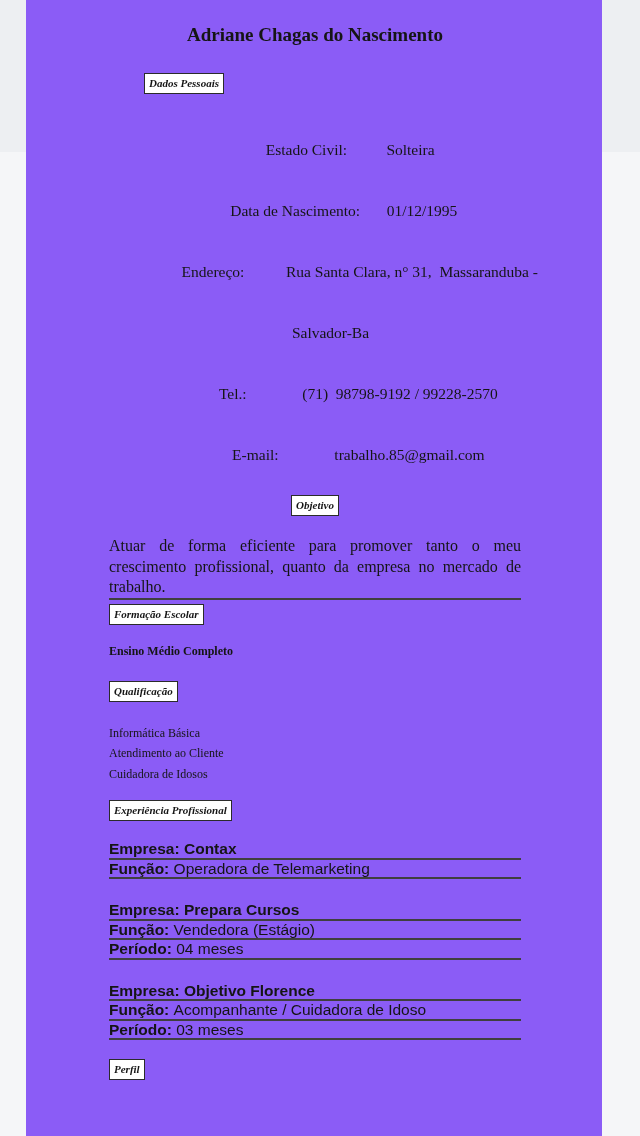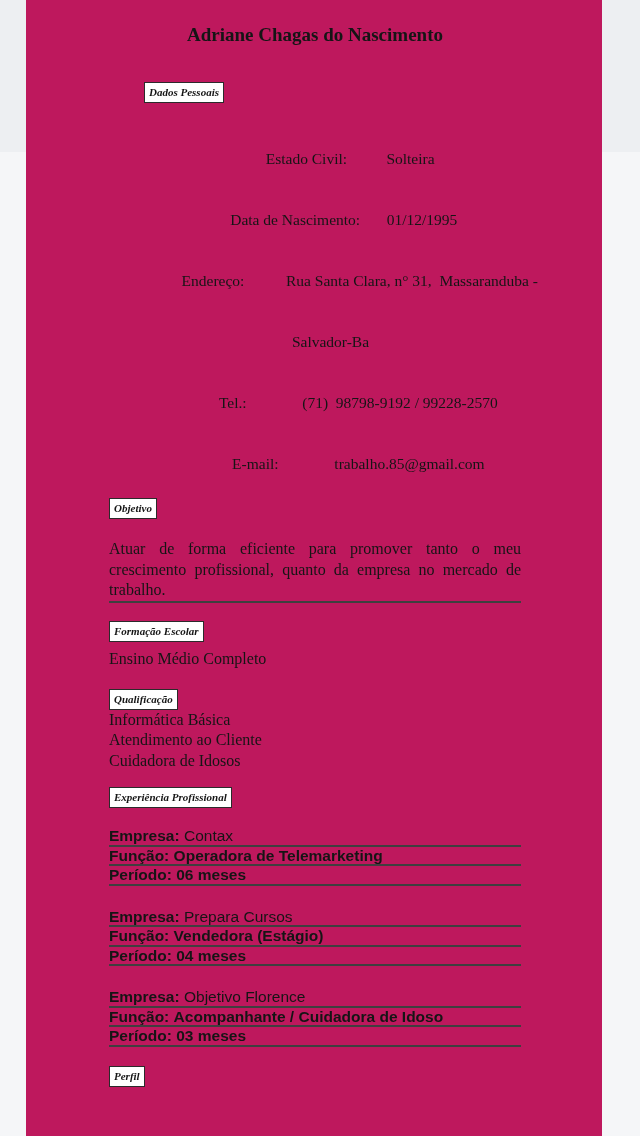--- a/index.html
+++ b/index.html
@@ -4,61 +4,61 @@
 <style>
   html,body{margin:0;padding:0;}
   body{
     width:640px;height:1136px;position:relative;overflow:hidden;
     background:#f5f6f8;
     font-family:"Liberation Serif", serif;
     color:#151515;
   }
   .bg-band-top{position:absolute;left:0;top:0;width:640px;height:152px;background:#edeff2;}
   .page{
-    position:absolute;left:26px;top:0;width:576px;height:1136px;background:#be185d;
+    position:absolute;left:26px;top:0;width:576px;height:1136px;background:#8b5cf6;
   }
   .content{
     overflow:hidden;height:100%;
     padding:0 81px 0 83px; 
   }
   .title{
     margin-top:23px;line-height:24px;font-size:19px;font-weight:bold;text-align:center;
   }
   .sec-wrap{line-height:0;}
   .sec-box{
     display:inline-block;border:1px solid #2b2b2b;padding:3px 4px;
     font-size:11px;font-weight:bold;font-style:italic;line-height:13px;
     background:#fff;
   }
-  .m-dados{margin-top:35px;padding-left:35px;}
-  .m-objetivo{margin-top:4px;}
-  .m-formacao{margin-top:18px;}
+  .m-dados{margin-top:26px;padding-left:35px;}
+  .m-objetivo{margin-top:10px;text-align:center;}
+  .m-formacao{margin-top:4px;}
   .m-quali{margin-top:20px;}
   .m-exp{margin-top:16px;}
   .m-perfil{margin-top:19px;}
 
   .personal{margin-top:26px;font-size:15.5px;line-height:20.3px;}
   .p-line{white-space:pre;text-align:center;}
   .p-label{display:inline-block;}
   .lw-a{width:160px;} .lw-b{width:183px;} .lw-c{width:146px;} .lw-d{width:139px;} .lw-e{width:158px;}
   .p-value{white-space:pre;}
 
   .objective-p{
     margin-top:20px;font-size:16px;line-height:20.5px;text-align:justify;
     border-bottom:2px solid #3f3f3f;
   }
-  .edu-line{margin-top:7px;font-size:16px;line-height:20.3px;}
-  .plain-list{font-size:16px;line-height:20.3px;}
+  .edu-line{margin-top:16px;font-size:12px;line-height:20.3px;font-weight:bold;}
+  .plain-list{margin-top:21px;font-size:12px;line-height:20.3px;}
 
   .exp-block{margin-top:22px;font-family:"Liberation Sans", sans-serif;font-size:15.5px;}
   .exp-block.first{margin-top:19px;}
   .exp-row{line-height:17.5px;border-bottom:2px solid #3f3f3f;white-space:pre;}
   .exp-label{font-weight:bold;}
-  .exp-val{margin-left:0.28em;font-weight:bold;}
-  .exp-val.bold{font-weight:normal;}
+  .exp-val{margin-left:0.28em;}
+  .exp-val.bold{font-weight:bold;}
 </style>
 </head>
 <body>
 
 <div class="bg-band-top"></div>
 
 <div class="page">
   <div class="content">
 
     <div class="title">Adriane Chagas do Nascimento</div>
@@ -107,21 +107,20 @@
       <div>Cuidadora de Idosos</div>
     </div>
 
     <div class="sec-wrap m-exp">
       <span class="sec-box">Experiência Profissional</span>
     </div>
 
     <div class="exp-block first">
       <div class="exp-row"><span class="exp-label">Empresa:</span><span class="exp-val bold">Contax</span></div>
       <div class="exp-row"><span class="exp-label">Função:</span><span class="exp-val">Operadora de Telemarketing</span></div>
-      <div class="exp-row"><span class="exp-label">Período:</span><span class="exp-val">06 meses</span></div>
     </div>
 
     <div class="exp-block">
       <div class="exp-row"><span class="exp-label">Empresa:</span><span class="exp-val bold">Prepara Cursos</span></div>
       <div class="exp-row"><span class="exp-label">Função:</span><span class="exp-val">Vendedora (Estágio)</span></div>
       <div class="exp-row"><span class="exp-label">Período:</span><span class="exp-val">04 meses</span></div>
     </div>
 
     <div class="exp-block">
       <div class="exp-row"><span class="exp-label">Empresa:</span><span class="exp-val bold">Objetivo Florence</span></div>

